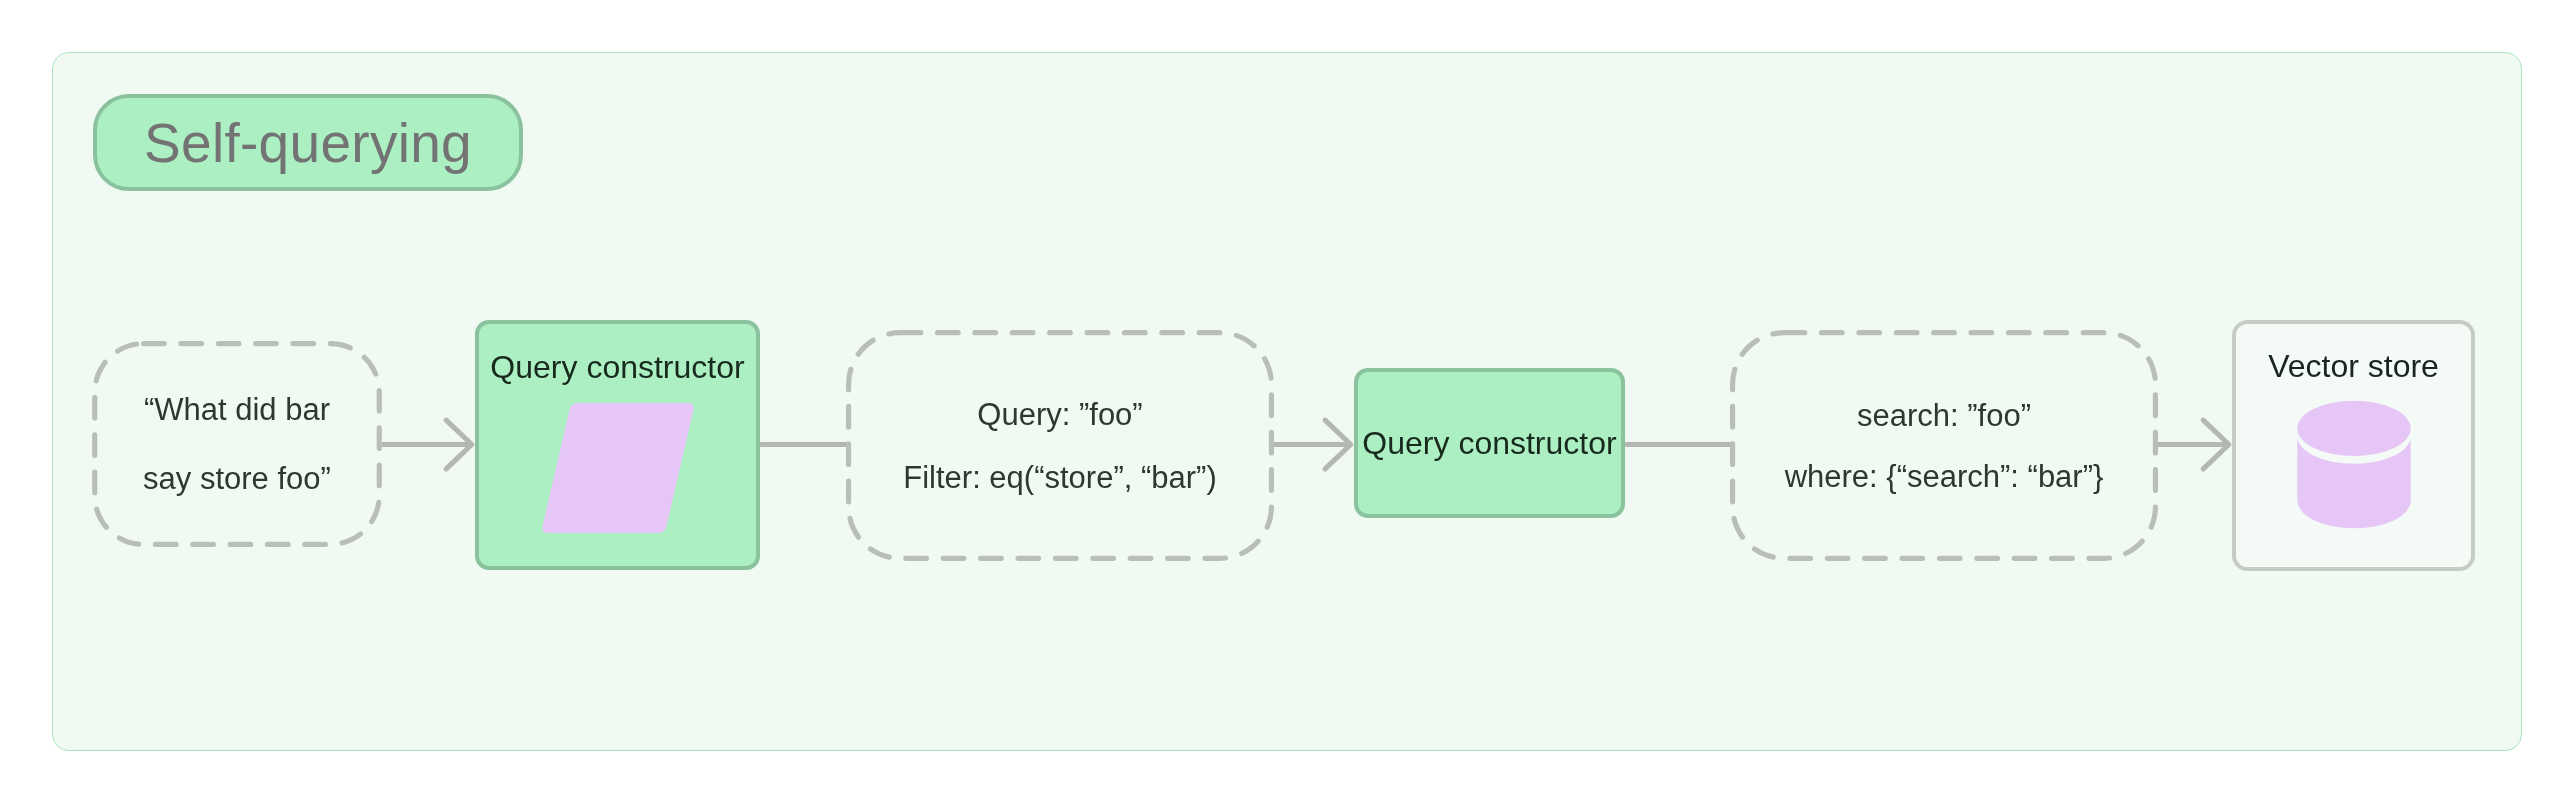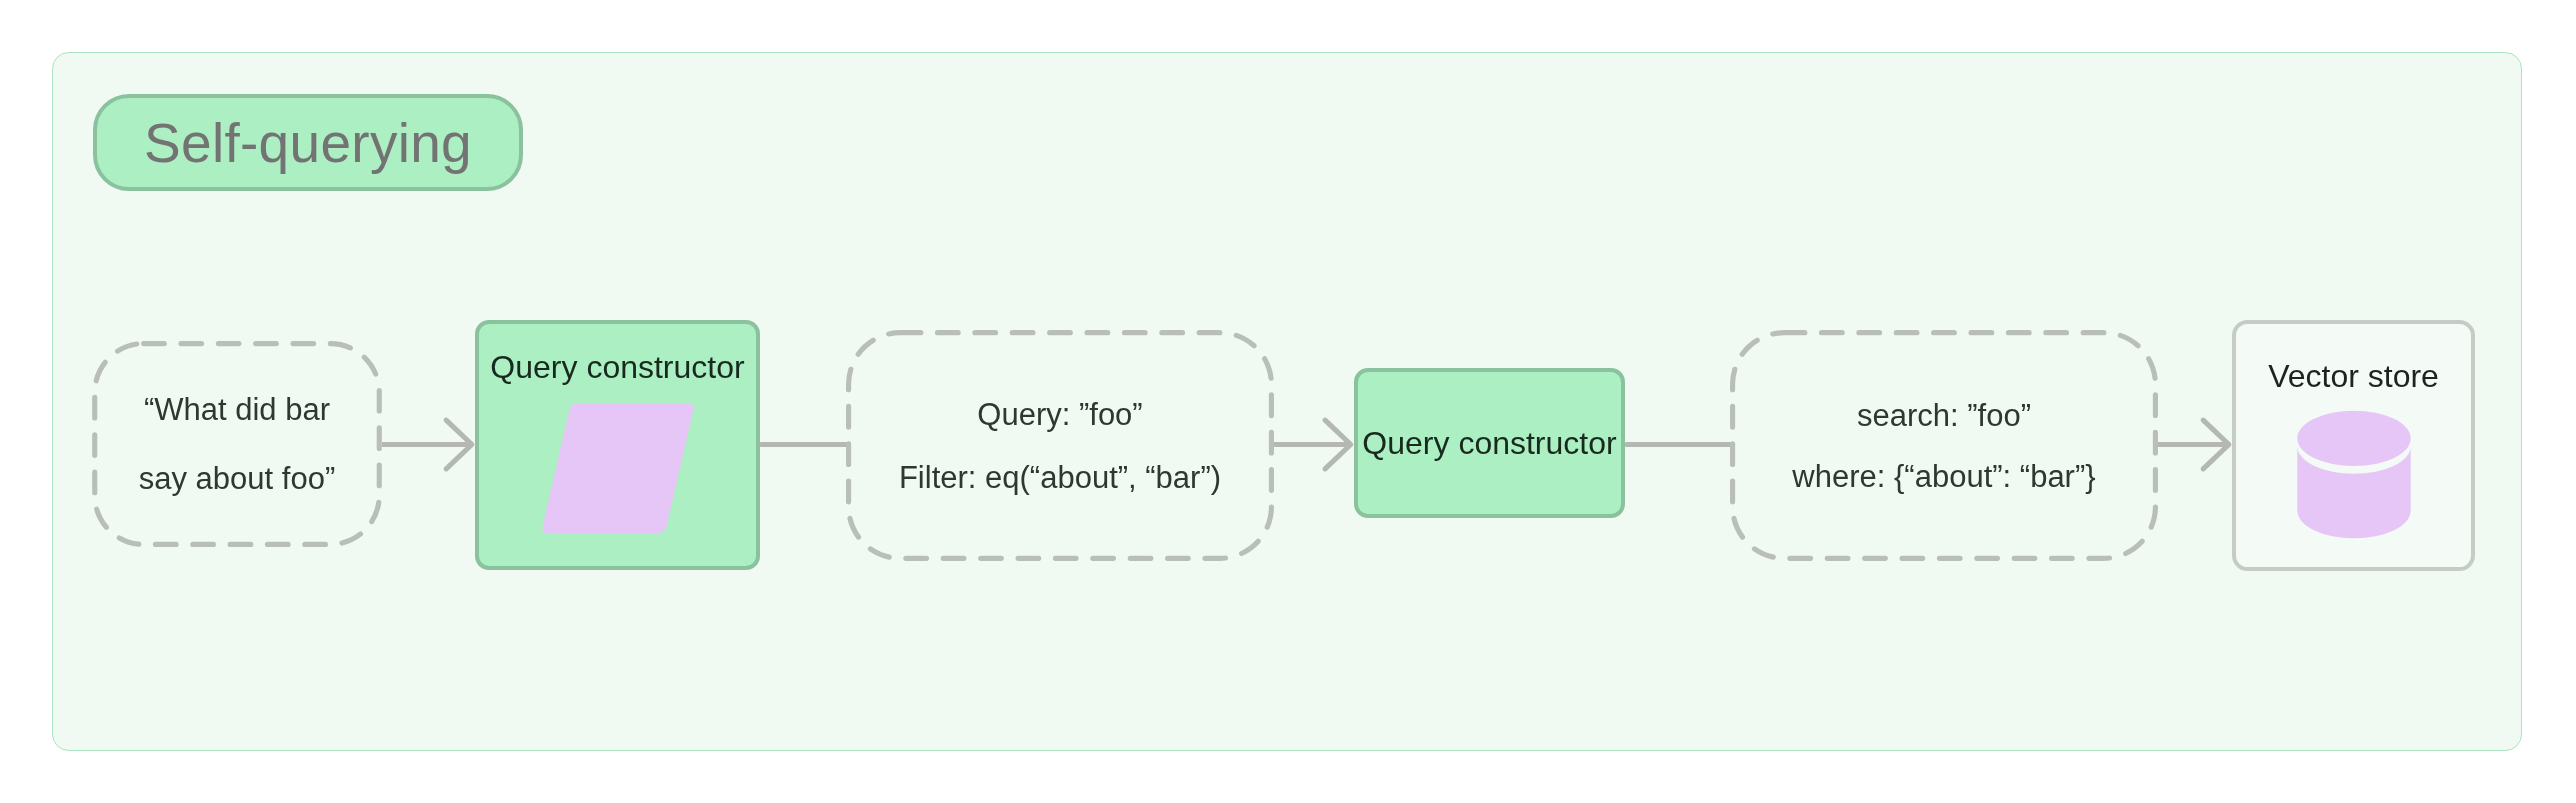--- a/index.html
+++ b/index.html
@@ -84,21 +84,21 @@
     transform: skewX(-13deg);
   }
   .vs-box {
     position: absolute;
     left: 2232px; top: 320px; width: 243px; height: 251px;
     background: #f4fbf6;
     border: 4.5px solid #c6cbc6;
     border-radius: 15.5px;
     box-sizing: border-box;
     display: flex; flex-direction: column; align-items: center;
-    padding-top: 32px;
+    padding-top: 22px;
     color: #1c2420;
   }
   .vs-label { font-size: 32px; line-height: 40px; white-space: nowrap; }
   .db-svg { margin-top: 14px; }
   .db-svg ellipse, .db-svg path { fill: #e5c6f6; }
   .connector { position: absolute; top: 406px; height: 77px; }
   .connector line, .connector polyline {
     stroke: #b4b7b2;
     stroke-width: 8;
     fill: none;
@@ -138,46 +138,46 @@
   <svg class="connector" id="edge-5" style="left:2157px" width="77" height="77" viewBox="0 0 120 120">
     <line x1="2" y1="60" x2="108" y2="60"></line>
     <polyline points="72,22 112,60 72,98"></polyline>
   </svg>
 
   <div class="dashed-node" id="node-user-query">
     <svg class="dash-svg" width="290" height="206" viewBox="0 0 450 320">
       <rect x="4" y="4" width="442" height="312" rx="76"></rect>
     </svg>
     <div class="node-text">“What did bar</div>
-    <div class="node-text">say about foo”</div>
+    <div class="node-text">say store foo”</div>
   </div>
 
   <div class="green-box" id="node-query-constructor">
     <div class="gb-label">Query constructor</div>
     <div class="pgram"></div>
   </div>
 
   <div class="dashed-node" id="node-constructed-query">
     <svg class="dash-svg" width="428" height="231" viewBox="0 0 664 358">
       <rect x="4" y="4" width="656" height="350" rx="80"></rect>
     </svg>
     <div class="node-text">Query: ”foo”</div>
-    <div class="node-text">Filter: eq(“about”, “bar”)</div>
+    <div class="node-text">Filter: eq(“store”, “bar”)</div>
   </div>
 
   <div class="green-box" id="node-query-translator">
     <span>Query constructor</span>
   </div>
 
   <div class="dashed-node" id="node-translated-query">
     <svg class="dash-svg" width="428" height="231" viewBox="0 0 664 358">
       <rect x="4" y="4" width="656" height="350" rx="80"></rect>
     </svg>
     <div class="node-text">search: ”foo”</div>
-    <div class="node-text">where: {“about”: “bar”}</div>
+    <div class="node-text">where: {“search”: “bar”}</div>
   </div>
 
   <div class="vs-box" id="node-vector-store">
     <div class="vs-label">Vector store</div>
     <svg class="db-svg" width="116" height="129" viewBox="0 0 180 200">
       <ellipse cx="90" cy="44" rx="88" ry="43"></ellipse>
       <path d="M2,56 A88,43 0 0 0 178,56 L178,156 A88,43 0 0 1 2,156 Z"></path>
     </svg>
   </div>
 

